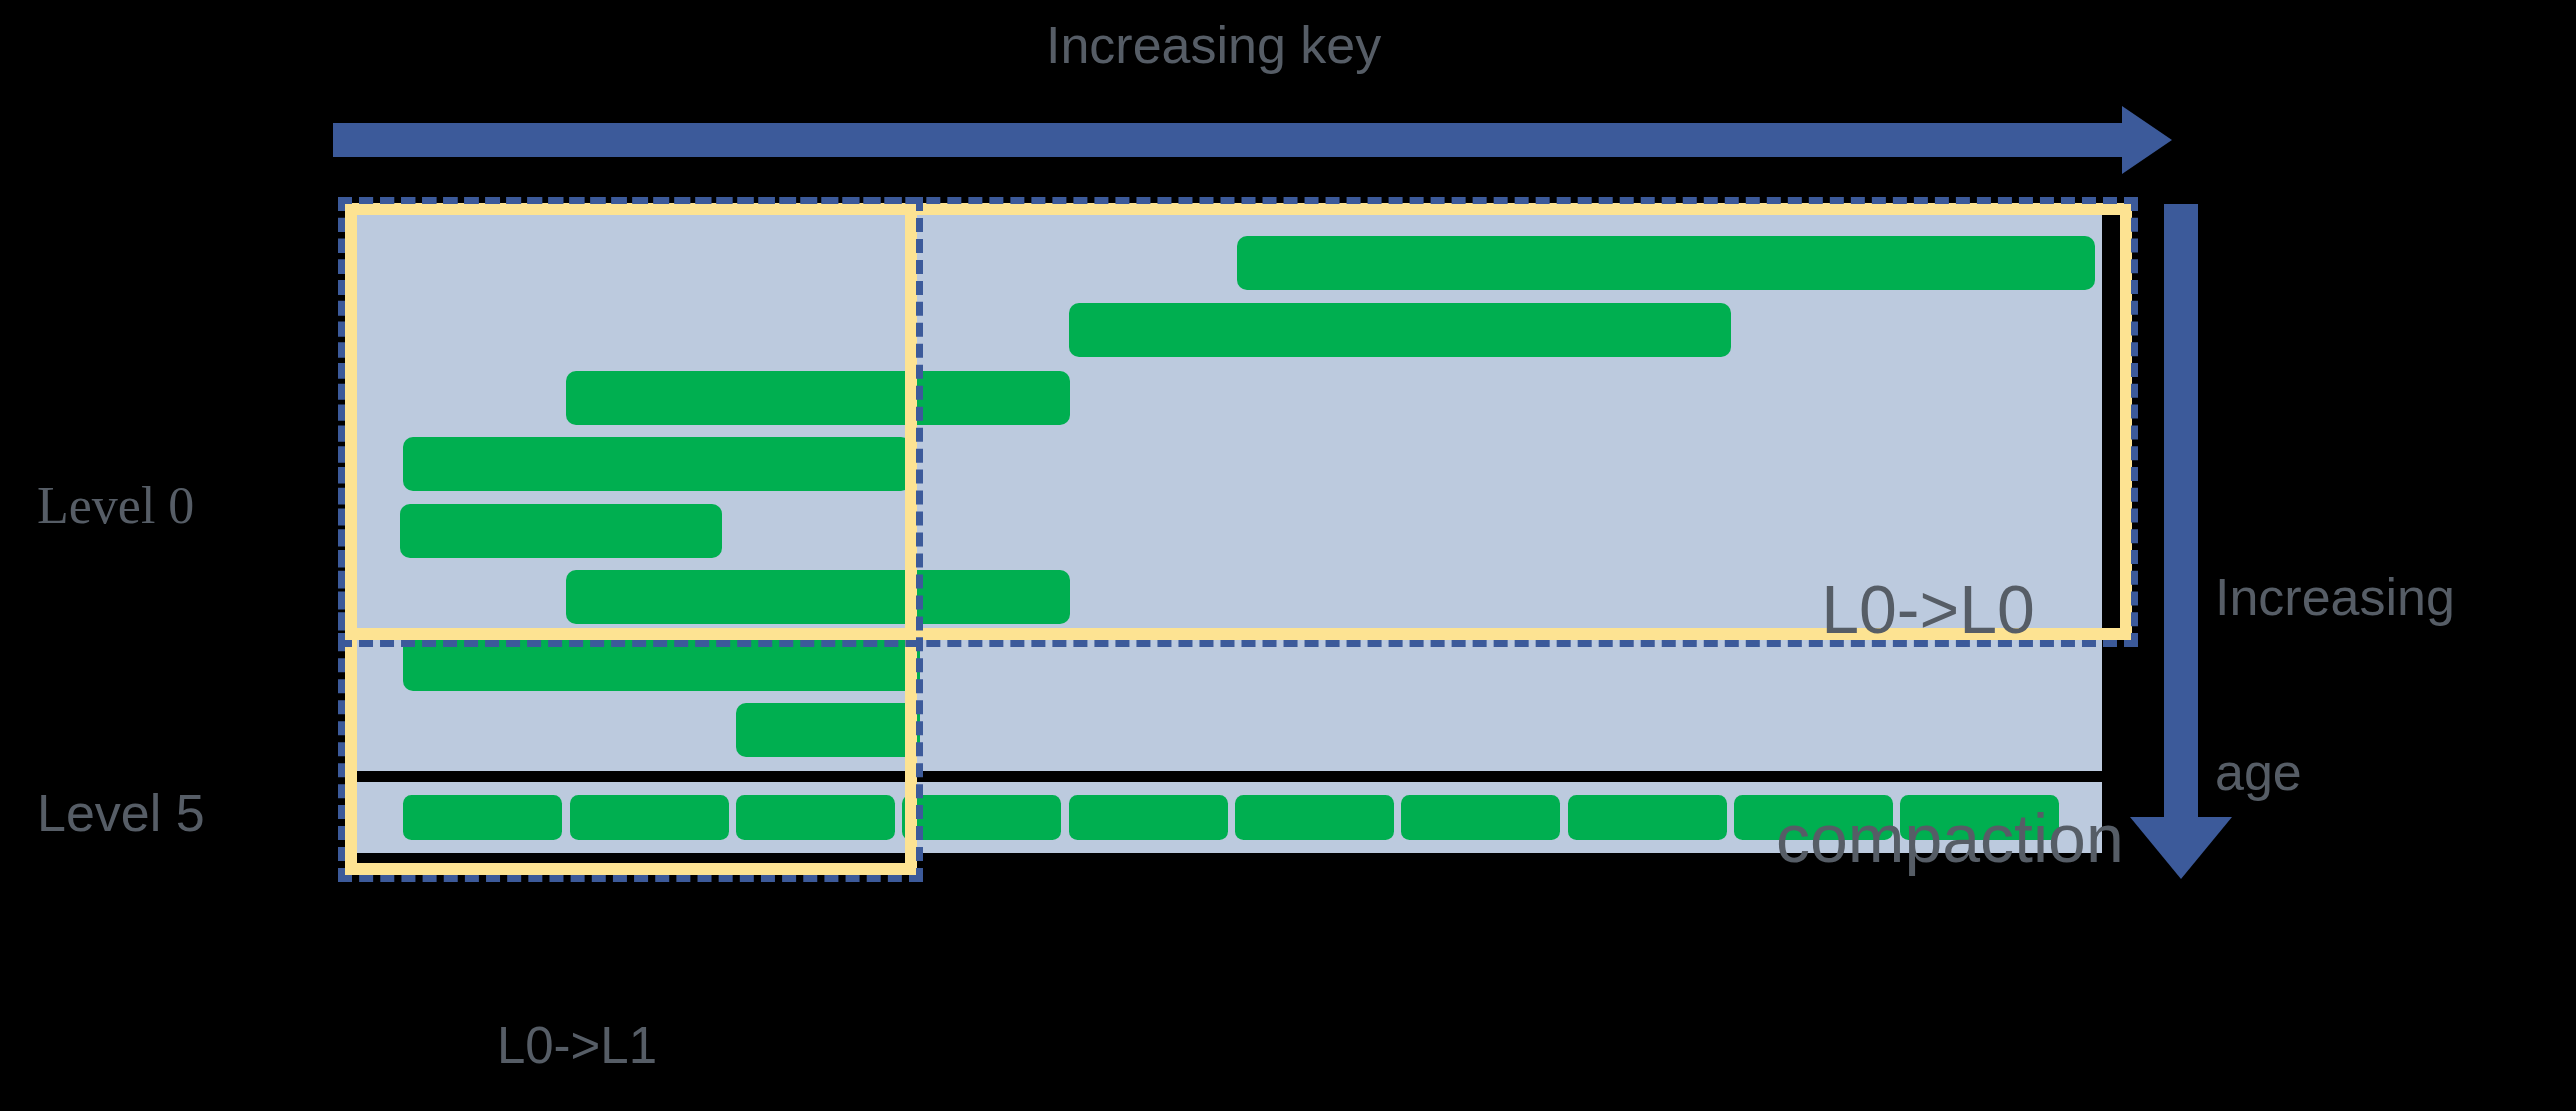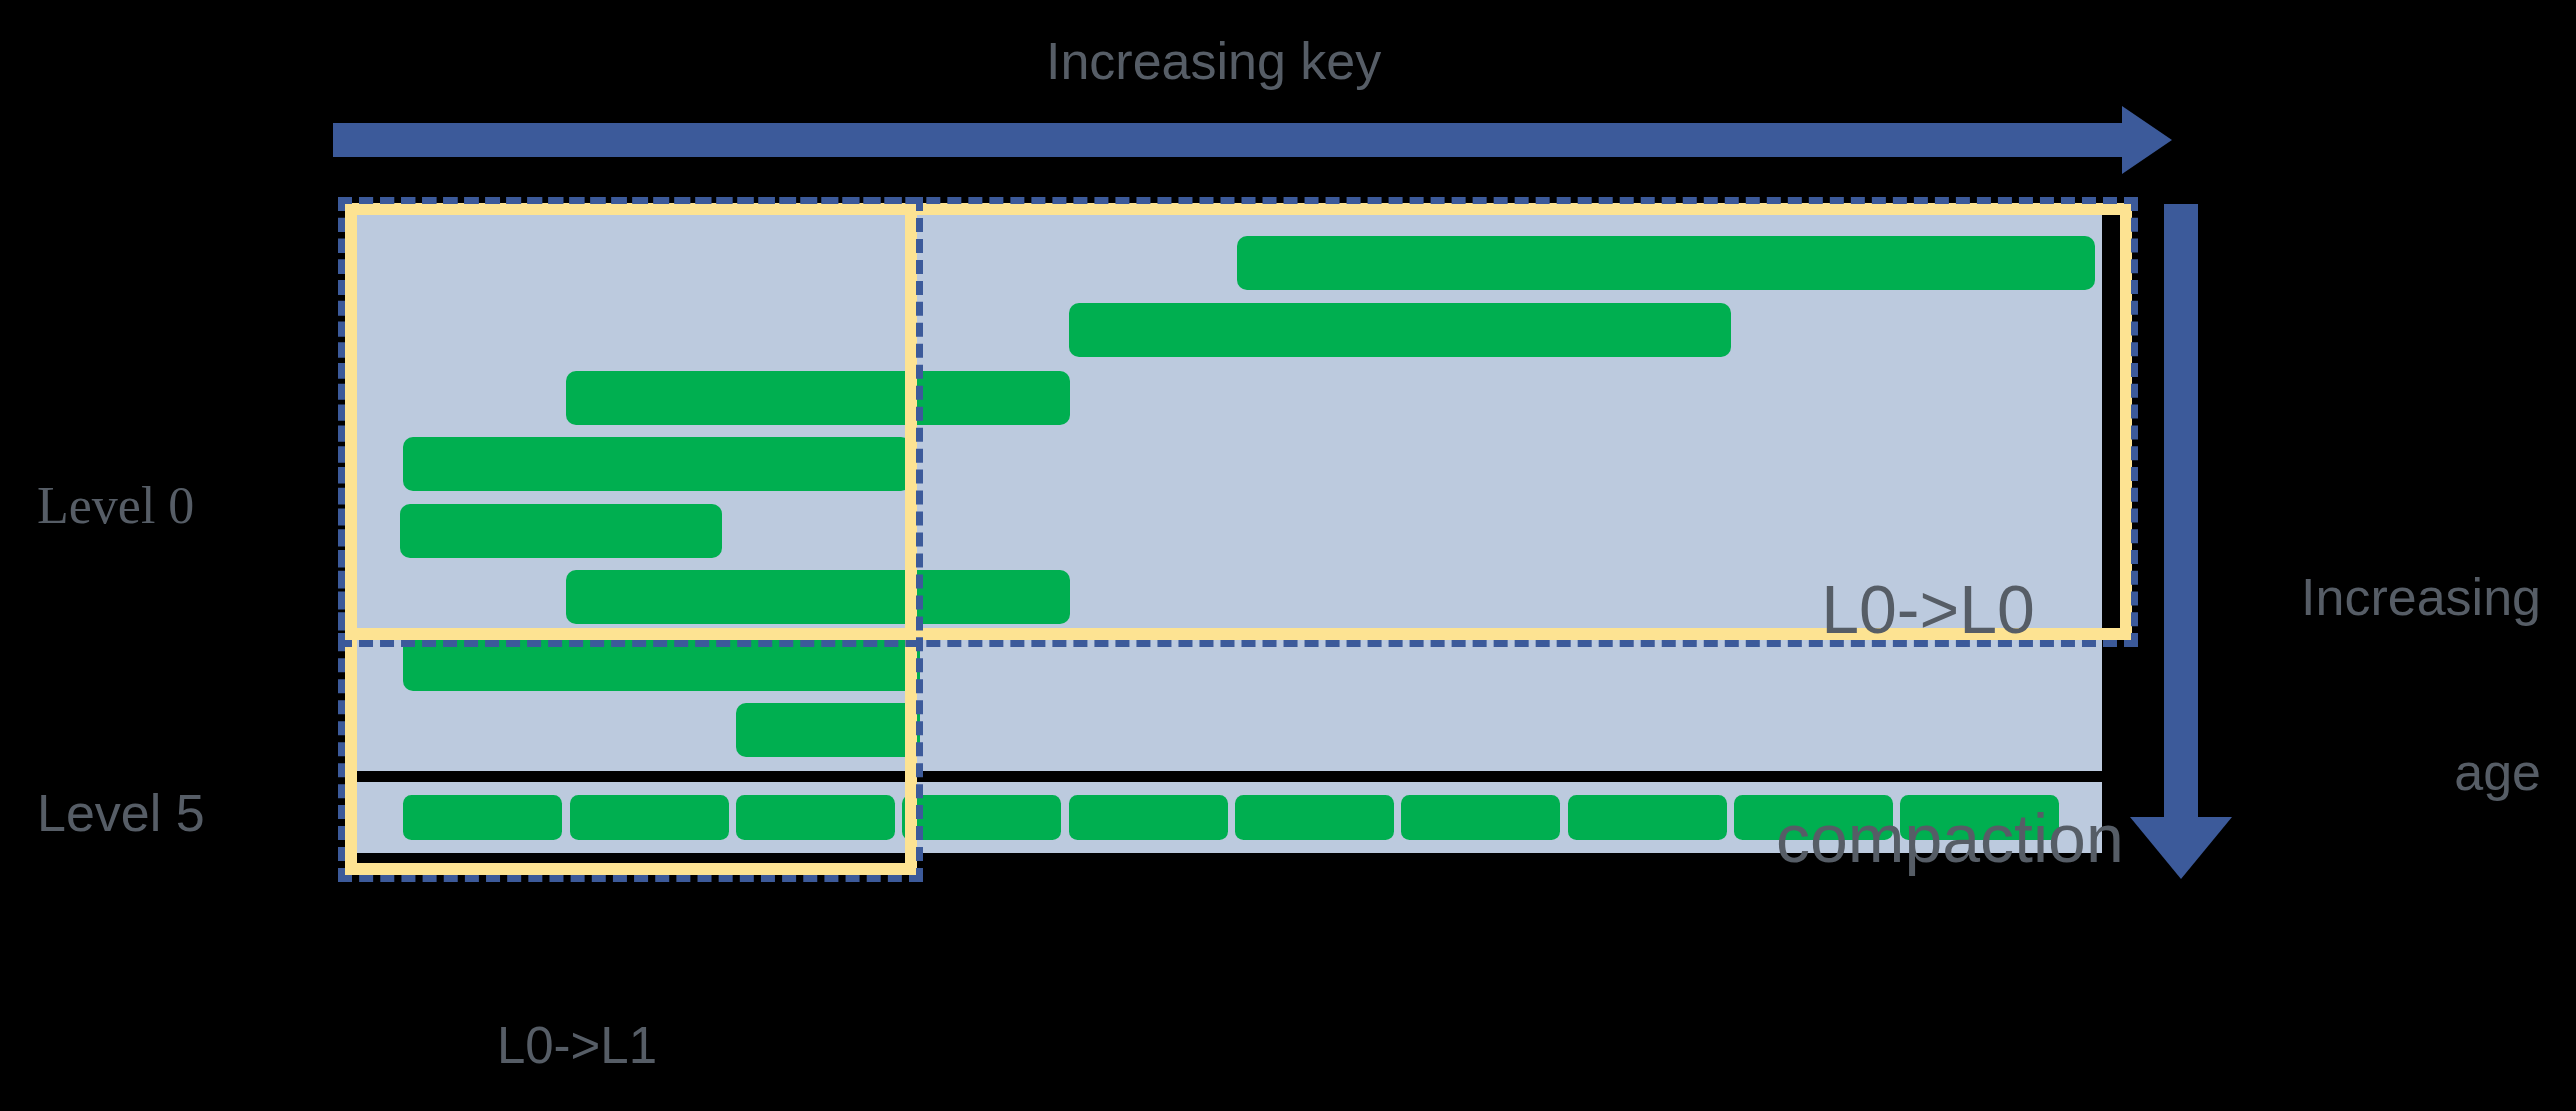--- a/index.html
+++ b/index.html
@@ -146,26 +146,26 @@
     left: 338px;
     top: 197px;
     width: 585px;
     height: 685px;
     border: 7.8px dashed #3C5A9A;
     box-sizing: border-box;
     background: transparent;
   }
 
   
-  #lbl-increasing-key { left: 1046px; top: 15.6px;  font-size: 52px; margin-top: 16px; }
+  #lbl-increasing-key { left: 1046px; top: 15.6px;  font-size: 52px; }
   #lbl-level0         { left: 37px;   top: 477px; font-size: 52px; font-family: Liberation Serif, serif; }
   #lbl-level1         { left: 37px;   top: 784px;font-size: 52px; }
   #lbl-l0l0           { left: 1776px; top: 419px; font-size: 68px; text-align: center; width: 304px;}
   #lbl-l0l1           { left: 425px;  top: 903px;font-size: 51px; text-align: center; width: 304px;}
-  #lbl-incage         { left: 2215px; top: 452px; font-size: 52px; text-align: right; width: 326px;}
+  #lbl-incage         { left: 2215px; top: 452px; font-size: 52px; text-align: left; width: 326px;}
 </style>
 </head>
 <body>
 
 <div id="stage">
 
   <div class="txt" id="lbl-increasing-key">Increasing key</div>
   <div id="key-arrow-shaft"></div>
   <div id="key-arrow-head"></div>
 

